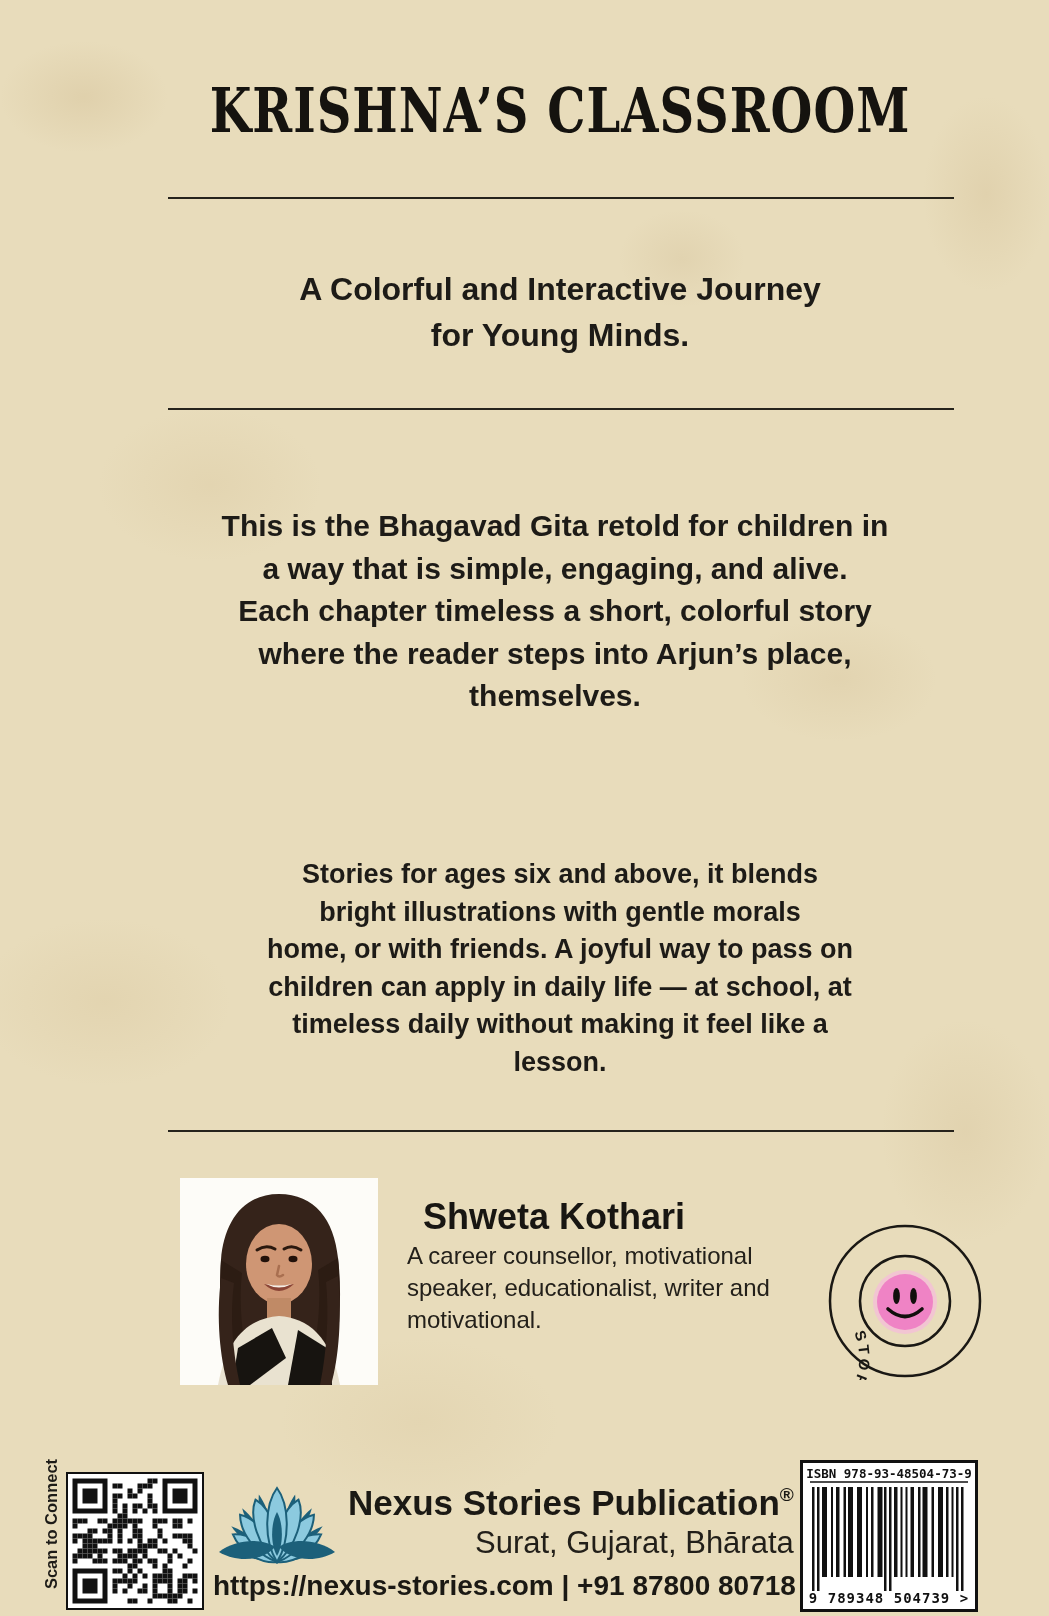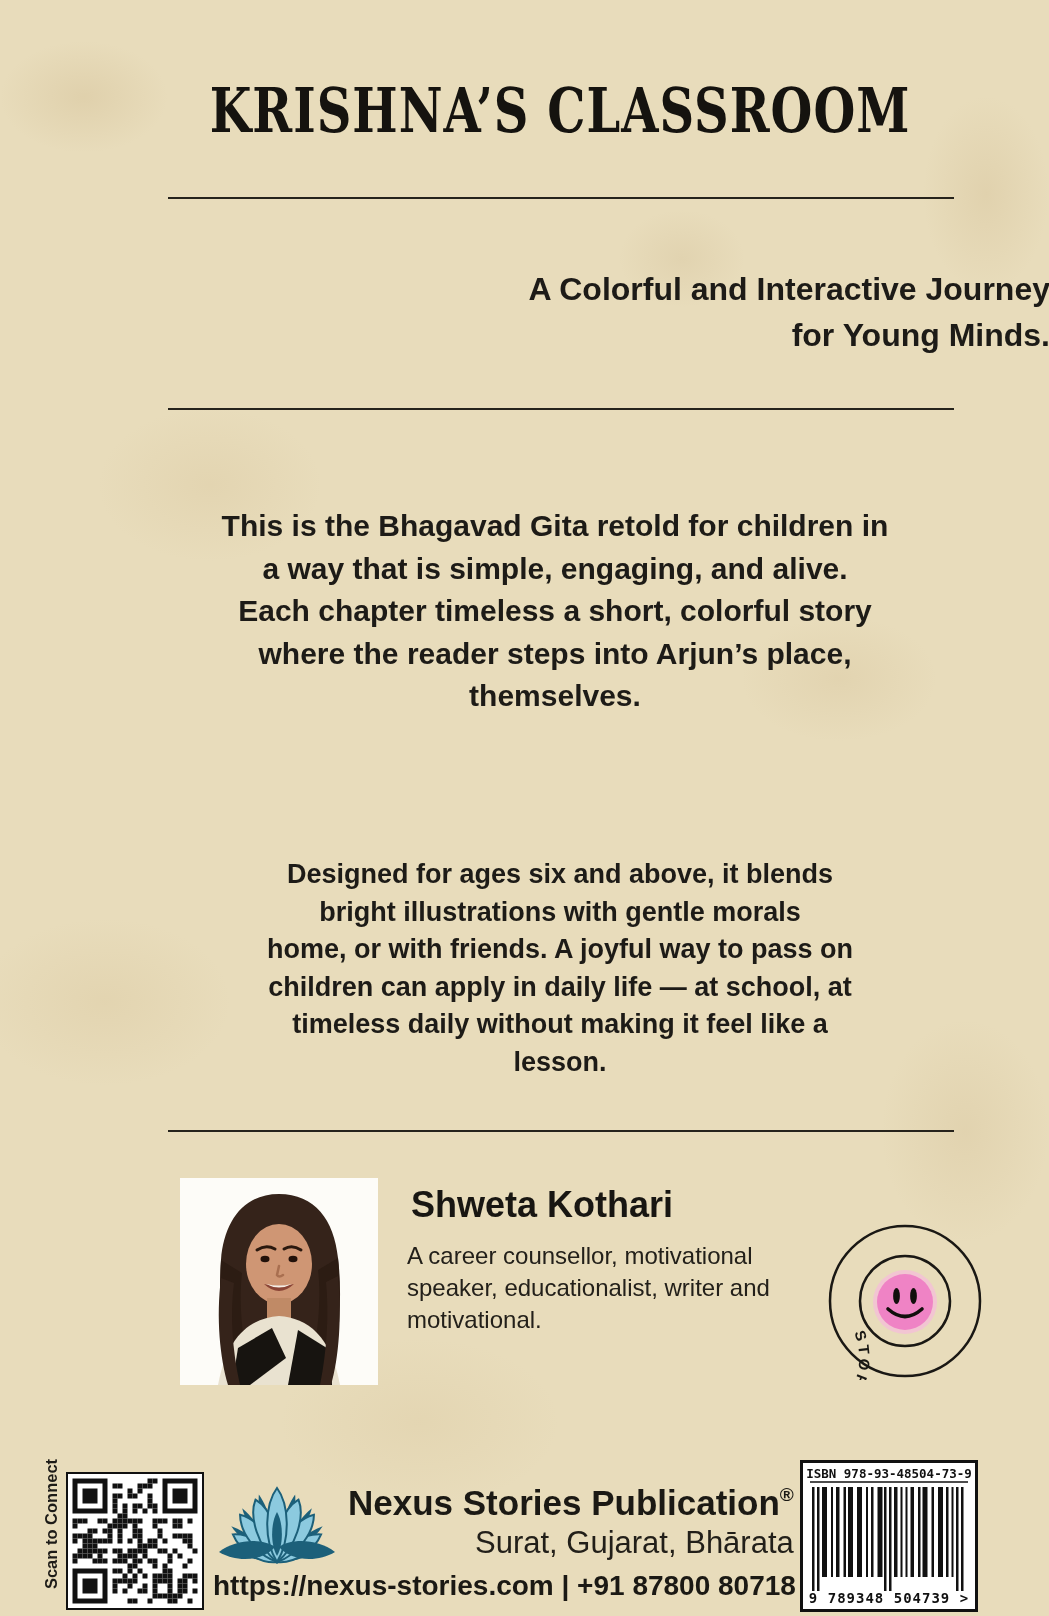--- a/index.html
+++ b/index.html
@@ -28,28 +28,28 @@
     font-weight:900;font-size:48px;letter-spacing:1px;
     transform:scaleY(1.3);transform-origin:50% 0;
     color:#15130f;
   }
   .rule{position:absolute;left:168px;width:786px;height:2px;background:#26231c;}
   .rule-1{top:197px;}
   .rule-2{top:408px;}
   .rule-3{top:1130px;}
   .tagline{
     position:absolute;top:266px;left:70px;width:980px;
-    text-align:right;font-weight:bold;font-size:32px;line-height:46px;
+    text-align:center;font-weight:bold;font-size:32px;line-height:46px;
   }
   .para{position:absolute;text-align:center;font-weight:bold;}
   .para-1{top:505px;left:160px;width:790px;font-size:30px;line-height:42.5px;}
   .para-2{top:856px;left:190px;width:740px;font-size:27px;line-height:37.5px;}
   .photo{position:absolute;left:180px;top:1178px;width:198px;height:207px;}
   .author-name{
-    position:absolute;left:407px;top:1180px;margin:4px;
+    position:absolute;left:407px;top:1180px;margin:16px;
     font-size:36px;font-weight:bold;color:#181612;
   }
   .bio{
     position:absolute;left:407px;top:1240px;width:370px;
     font-size:24px;line-height:32px;font-weight:normal;color:#23201a;
   }
   .badge{position:absolute;left:826px;top:1222px;width:158px;height:158px;}
   .badge-arc-text{
     font-family:"Liberation Sans",sans-serif;
     font-size:15px;font-weight:bold;letter-spacing:3.5px;fill:#1a1814;
@@ -92,21 +92,21 @@
 
   <div class="para para-1">
       <div>This is the Bhagavad Gita retold for children in</div>
       <div>a way that is simple, engaging, and alive.</div>
       <div>Each chapter timeless a short, colorful story</div>
       <div>where the reader steps into Arjun’s place,</div>
       <div>themselves.</div>
     </div>
 
   <div class="para para-2">
-      <div>Designed for ages six and above, it blends</div>
+      <div>Stories for ages six and above, it blends</div>
       <div>bright illustrations with gentle morals</div>
       <div>home, or with friends. A joyful way to pass on</div>
       <div>children can apply in daily life — at school, at</div>
       <div>timeless daily without making it feel like a</div>
       <div>lesson.</div>
     </div>
 
   <div class="rule rule-3"></div>
 
   <svg class="photo" viewBox="0 0 198 207">

